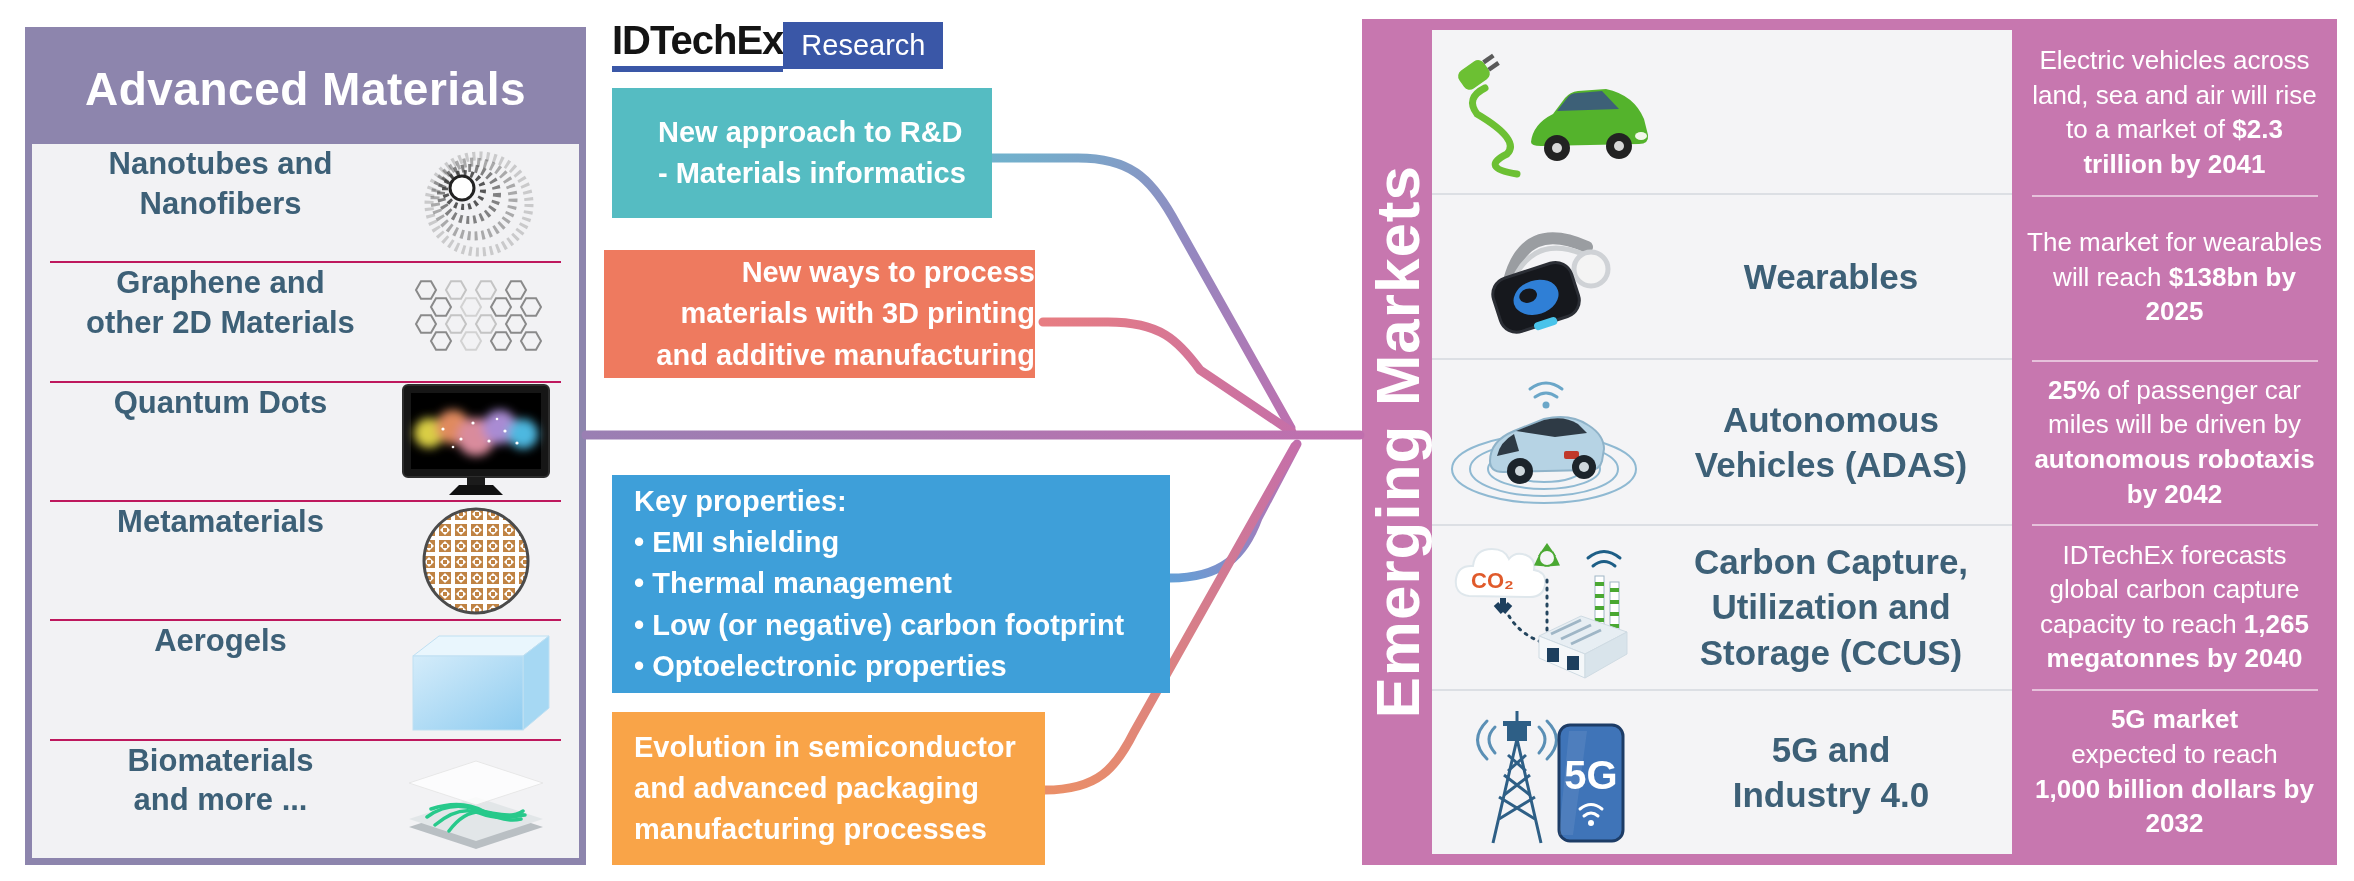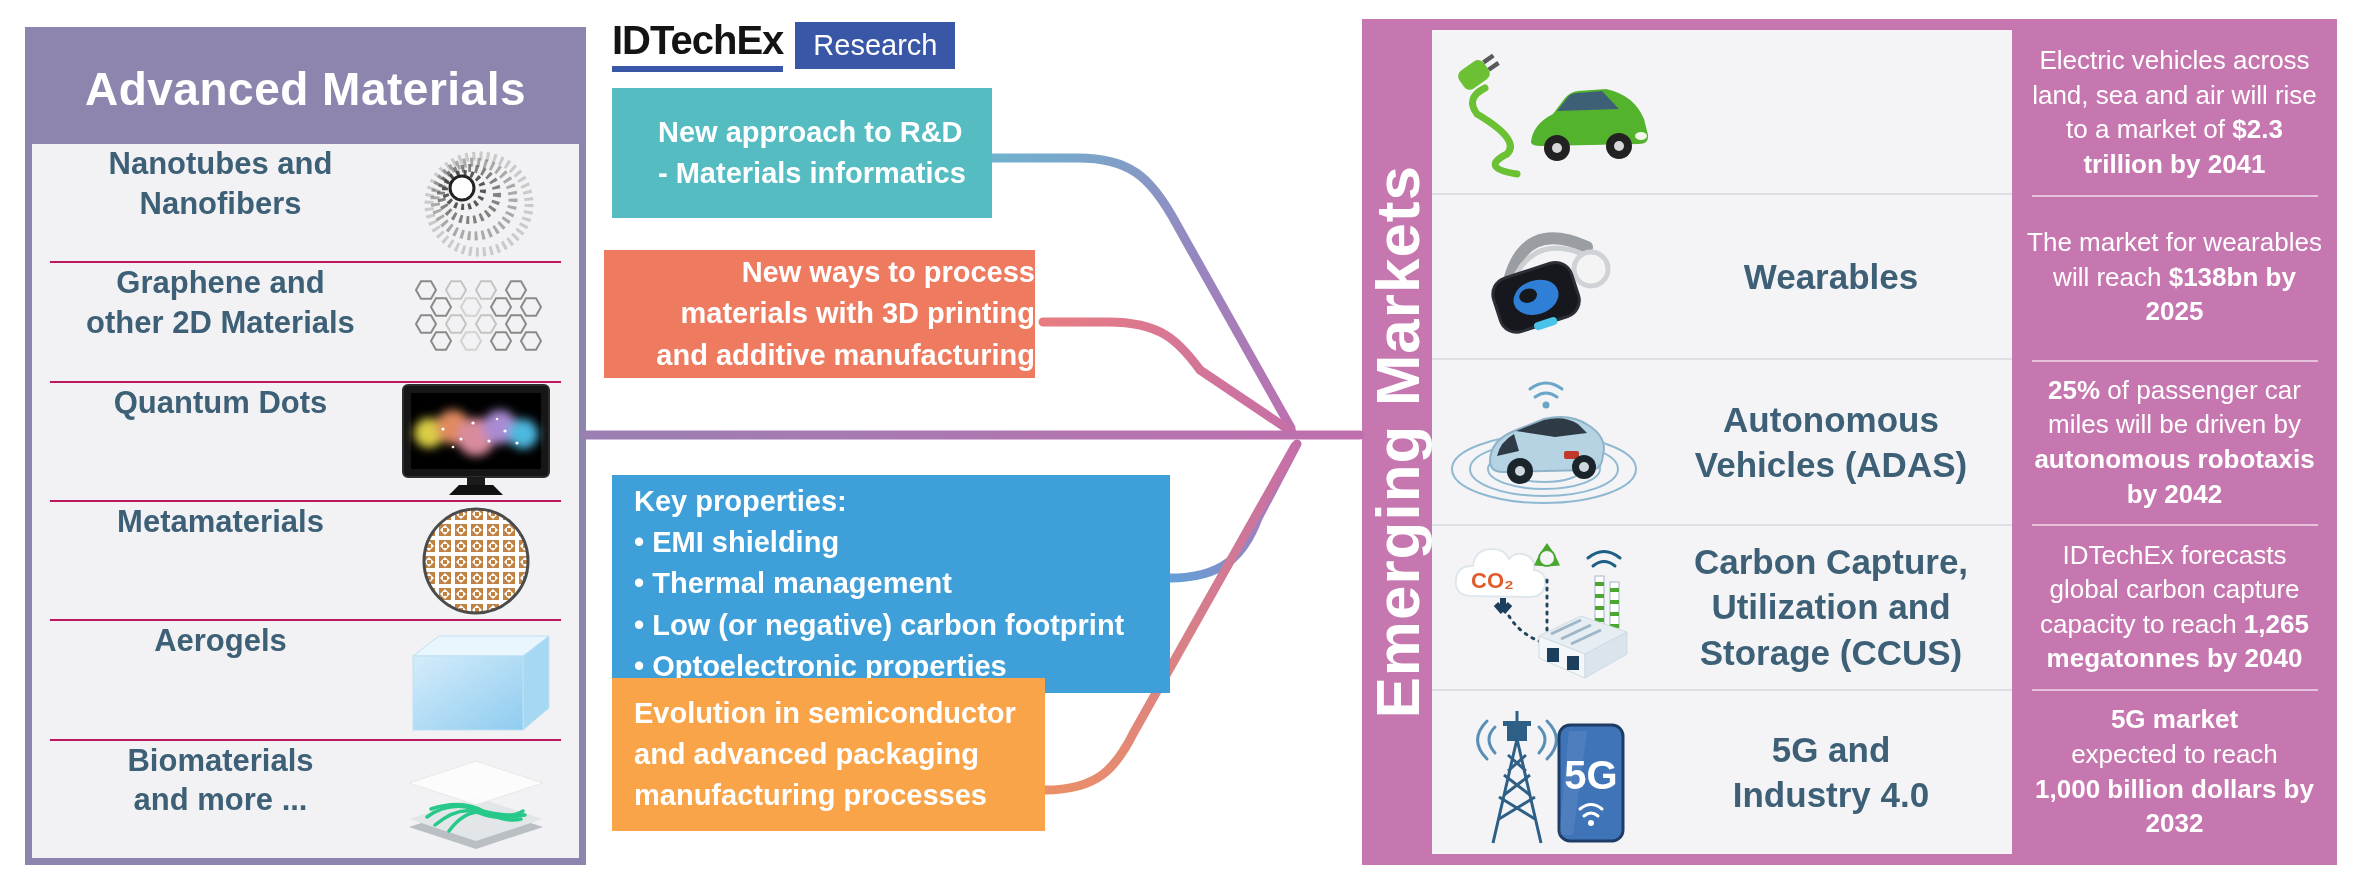--- a/index.html
+++ b/index.html
@@ -16,29 +16,29 @@
   .lp-row + .lp-row{border-top:2px solid #be185d;}
   .lp-label{flex:1;text-align:center;color:var(--slate,#3d6077);font-weight:bold;
     font-size:31px;line-height:1.28;}
   .lp-icon{width:170px;display:flex;align-items:center;justify-content:center;}
 
   
   .logo{position:absolute;left:612px;top:18px;display:flex;align-items:center;z-index:3;}
   .logo-brand{display:flex;flex-direction:column;}
   .logo-brand-text{font-size:40px;font-weight:800;color:#141414;letter-spacing:-1px;}
   .logo-underline{height:6px;background:var(--logo_blue,#3a57a7);margin-top:3px;}
-  .logo-badge{margin-left:12px;background:var(--logo_blue,#3a57a7);color:#fff;
+  .logo-badge{margin-left:0;background:var(--logo_blue,#3a57a7);color:#fff;
     font-size:29px;padding:7px 18px;}
 
   .mid-box{position:absolute;z-index:2;color:#fff;font-weight:bold;font-size:29px;line-height:1.42;
     display:flex;flex-direction:column;justify-content:center;padding-left:22px;box-sizing:border-box;}
   .box-teal{left:612px;top:88px;width:380px;height:130px;background:var(--teal,#55bcc2);padding-left:46px;}
   .box-salmon{left:604px;top:250px;width:431px;height:128px;background:var(--salmon,#ee7a5f);align-items:flex-end;}
   .box-blue{left:612px;top:475px;width:558px;height:218px;background:var(--blue,#3e9fd9);}
-  .box-amber{left:612px;top:678px;width:433px;height:153px;background:var(--amber,#f9a448);}
+  .box-amber{left:612px;top:712px;width:433px;height:153px;background:var(--amber,#f9a448);}
 
   .connectors{position:absolute;left:0;top:0;z-index:1;pointer-events:none;}
 
   
   .right-panel{position:absolute;left:1362px;top:19px;width:975px;height:846px;
     background:var(--pink,#c777af);}
   .rp-title{position:absolute;left:0;top:0;width:70px;height:100%;display:flex;
     align-items:center;justify-content:center;}
   .rp-title-text{writing-mode:vertical-rl;transform:rotate(180deg);color:#fff;
     font-size:62px;font-weight:bold;letter-spacing:1px;white-space:nowrap;}

